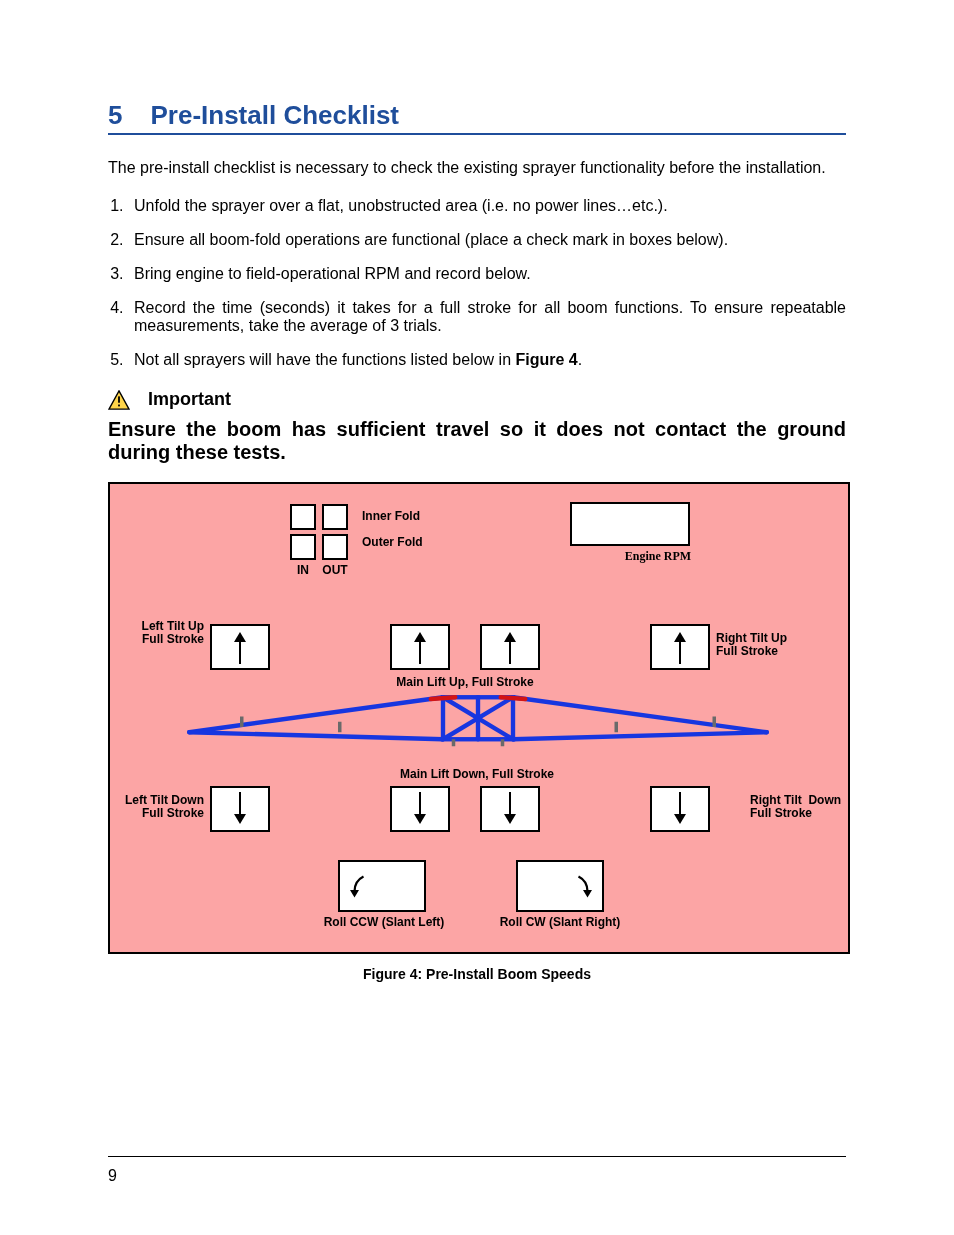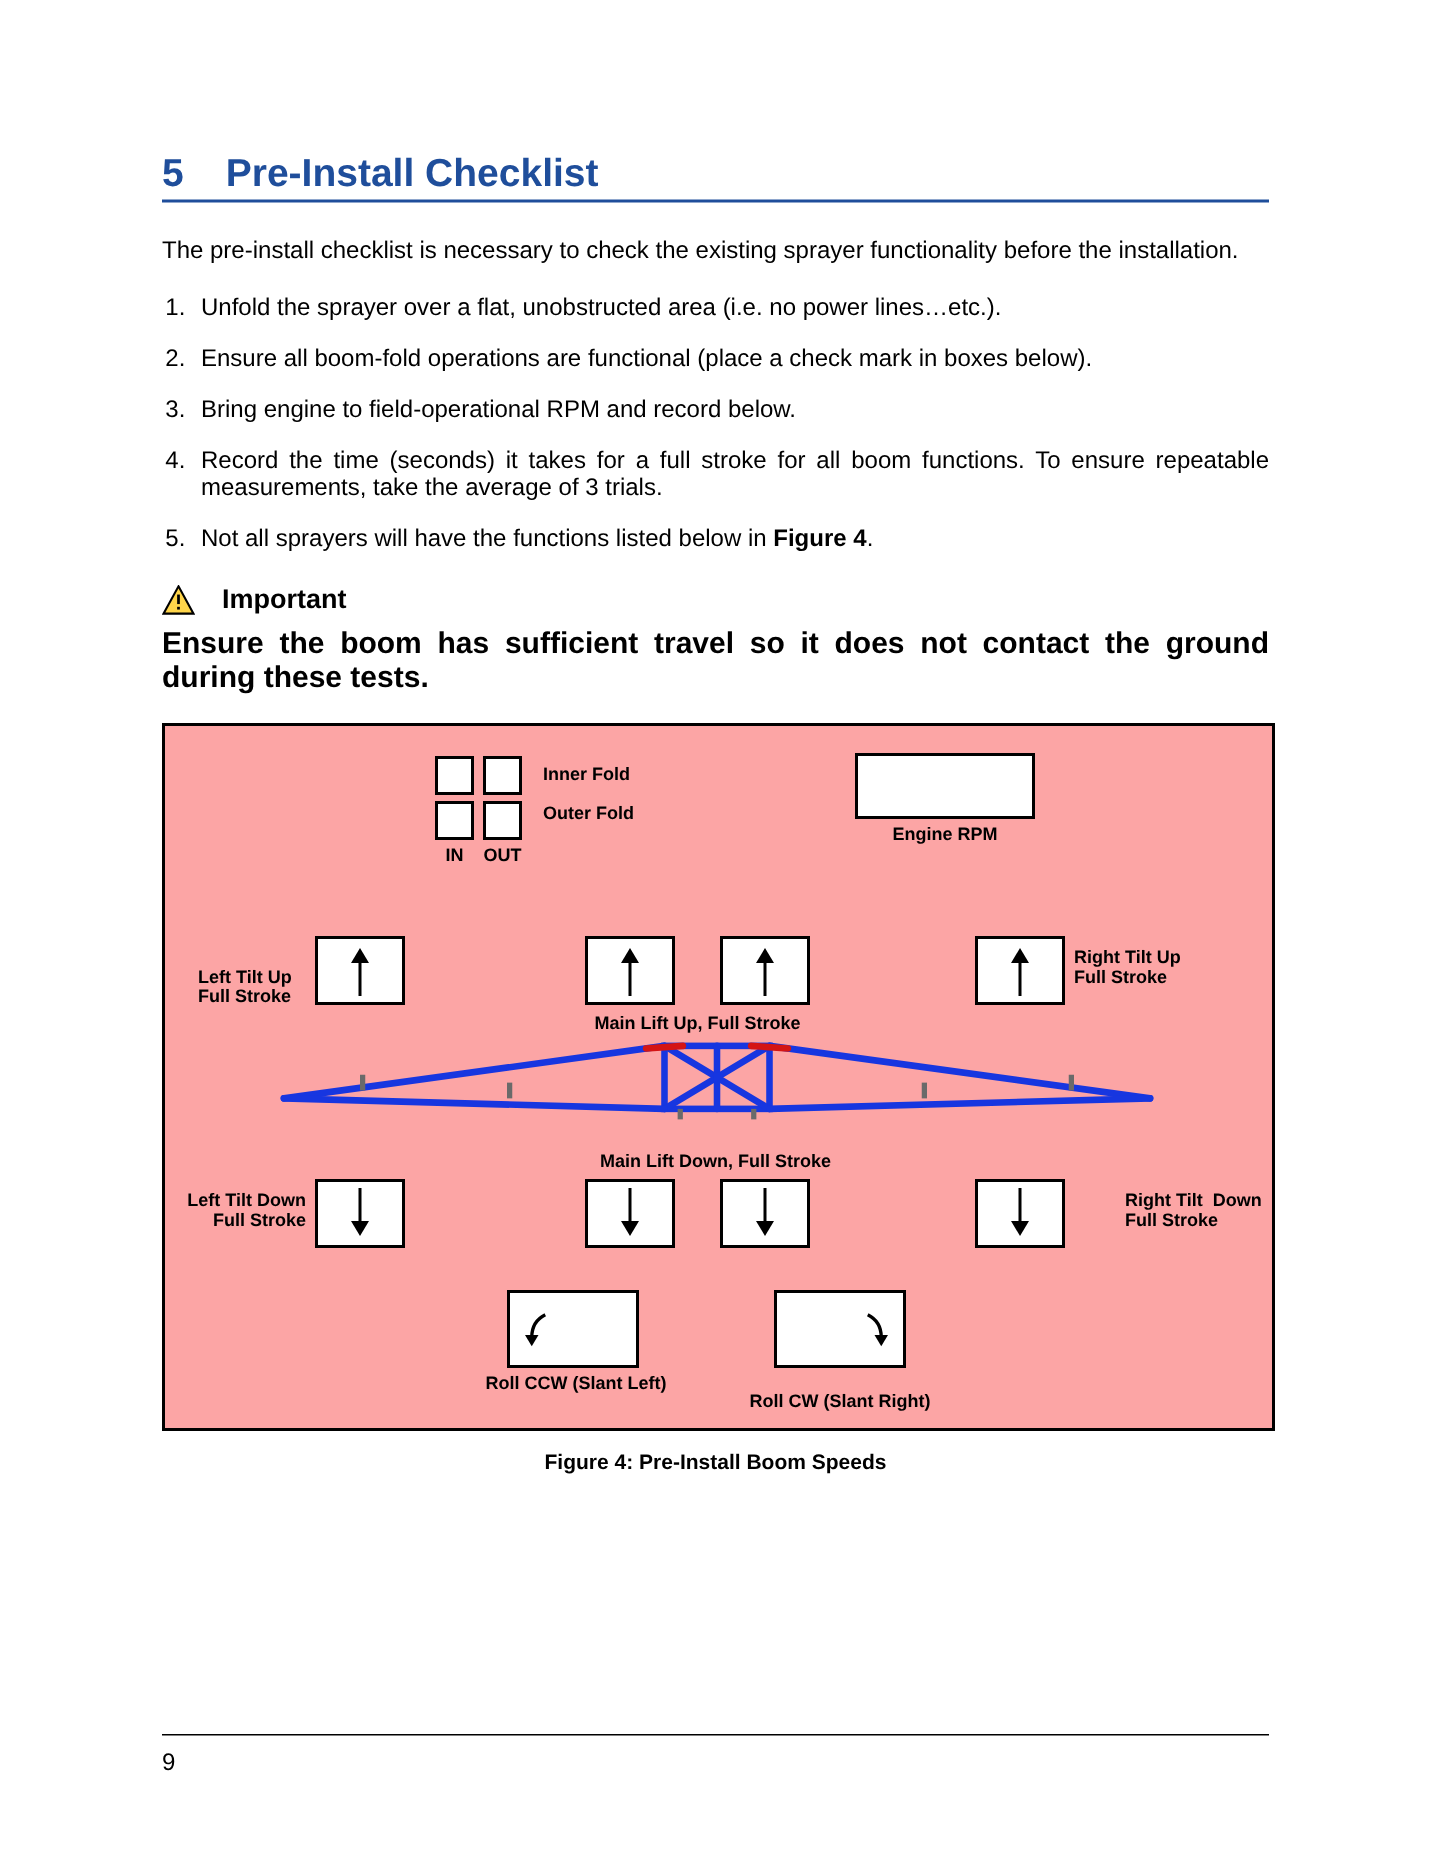--- a/index.html
+++ b/index.html
@@ -65,23 +65,23 @@
     <div class="lbl" style="left:252px;top:26px;">Inner Fold</div>
 
     <div class="fb" style="left:180px;top:50px;width:26px;height:26px;"></div>
     <div class="fb" style="left:212px;top:50px;width:26px;height:26px;"></div>
     <div class="lbl" style="left:252px;top:52px;">Outer Fold</div>
 
     <div class="lbl lblc" style="left:180px;top:80px;width:26px;">IN</div>
     <div class="lbl lblc" style="left:212px;top:80px;width:26px;">OUT</div>
 
     <div class="fb" style="left:460px;top:18px;width:120px;height:44px;"></div>
-    <div class="lbl lblc" style="left:460px;top:66px;width:120px;">Engine RPM</div>
+    <div class="lbl lblc" style="left:488px;top:66px;width:120px;font-family:Liberation Serif, serif;">Engine RPM</div>
 
-    <div class="lbl" style="left:22px;top:161px;white-space:pre;width:72px;">Left Tilt Up
+    <div class="lbl" style="left:22px;top:136px;white-space:pre;text-align:right;width:72px;">Left Tilt Up
 Full Stroke</div>
     <div class="fb arrow-up" style="left:100px;top:140px;width:60px;height:46px;"></div>
 
     <div class="fb arrow-up" style="left:280px;top:140px;width:60px;height:46px;"></div>
     <div class="fb arrow-up" style="left:370px;top:140px;width:60px;height:46px;"></div>
     <div class="lbl lblc" style="left:260px;top:192px;width:190px;">Main Lift Up, Full Stroke</div>
 
     <div class="fb arrow-up" style="left:540px;top:140px;width:60px;height:46px;"></div>
     <div class="lbl" style="left:606px;top:148px;white-space:pre;">Right Tilt Up
 Full Stroke</div>
@@ -135,21 +135,21 @@
       </svg>
     </div>
     <div class="lbl lblc" style="left:204px;top:432px;width:140px;">Roll CCW (Slant Left)</div>
 
     <div class="fb" style="left:406px;top:376px;width:88px;height:52px;">
       <svg viewBox="0 0 40 40" style="position:absolute;right:4px;top:6px;width:30px;height:38px;">
         <path d="M14 6 Q26 12 26 26" stroke="#000" stroke-width="3" fill="none"></path>
         <polygon points="26,34 20,24 32,24" fill="#000"></polygon>
       </svg>
     </div>
-    <div class="lbl lblc" style="left:380px;top:444px;width:140px;text-align:center;">Roll CW (Slant Right)</div>
+    <div class="lbl lblc" style="left:380px;top:432px;width:140px;text-align:center;">Roll CW (Slant Right)</div>
 
   </div>
 
   <div class="caption">Figure 4: Pre-Install Boom Speeds</div>
 
   <div class="footer-rule"></div>
   <div class="page-num">9</div>
 </div>
 
 </body></html>

